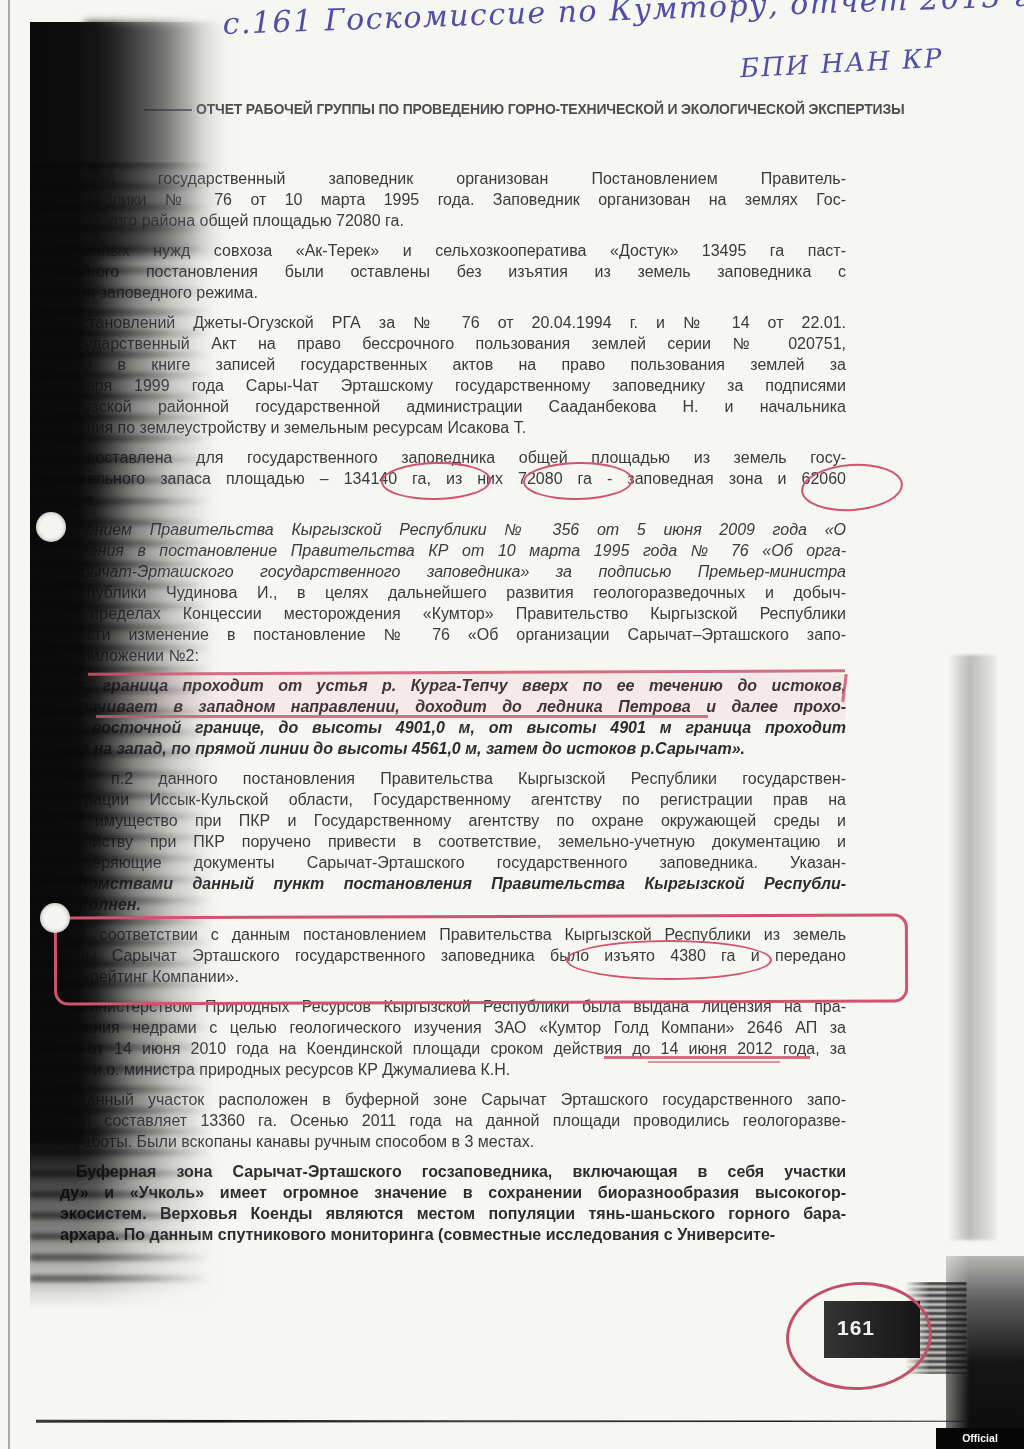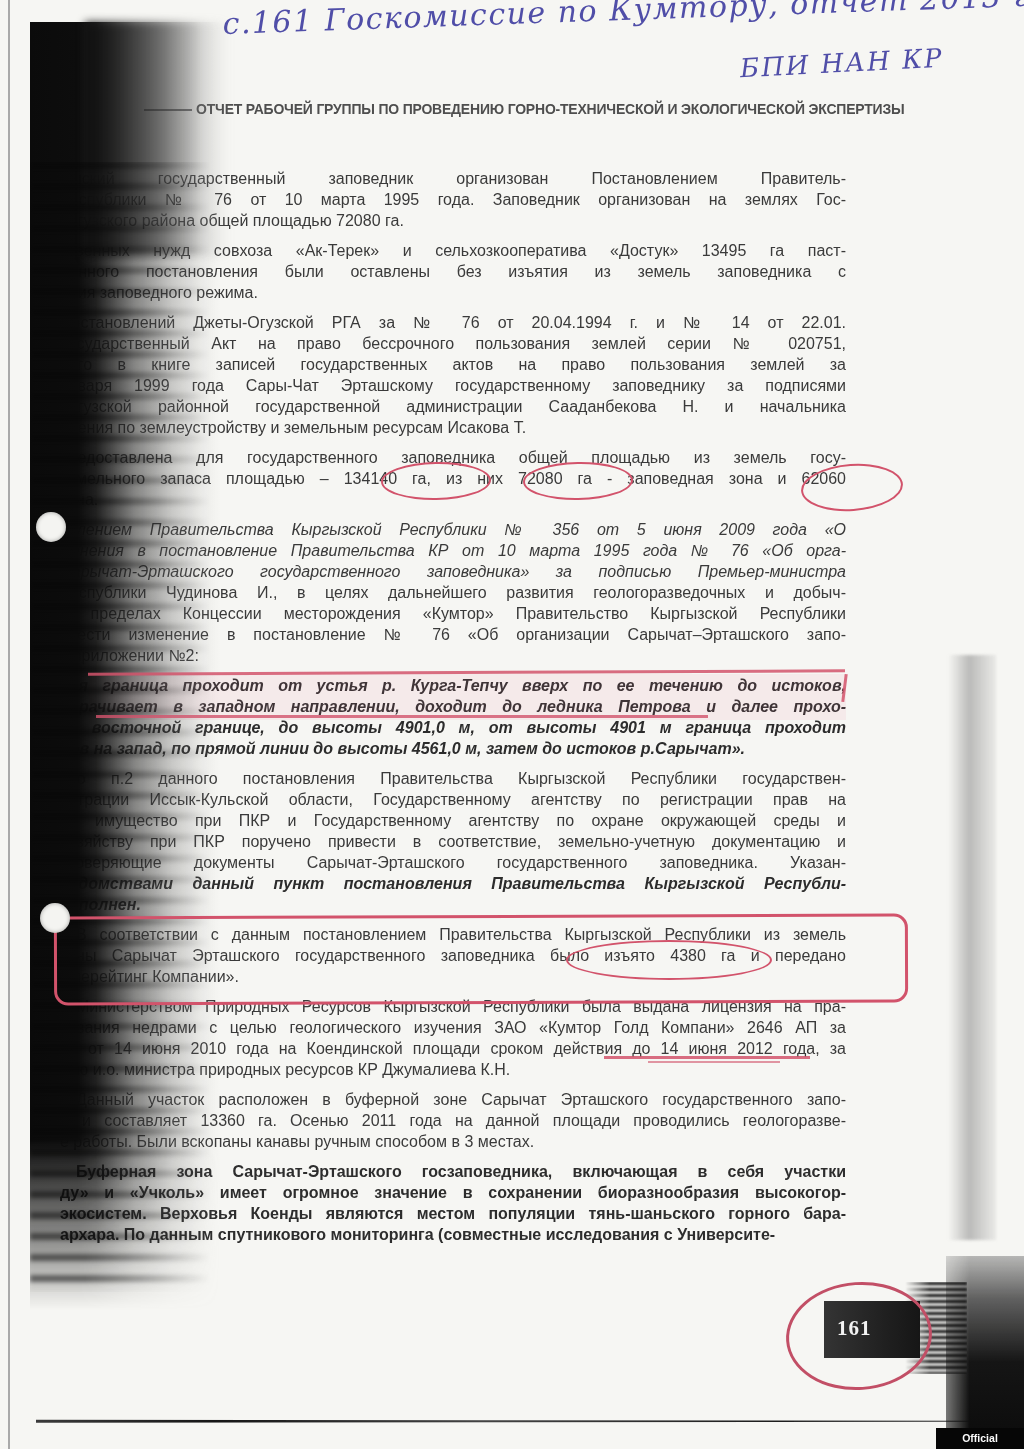--- a/index.html
+++ b/index.html
@@ -36,21 +36,21 @@
     mask:linear-gradient(to left,#000 70%,rgba(0,0,0,.55));}
   .blob-streaks{position:absolute;left:905px;top:1282px;width:62px;height:92px;z-index:6;filter:blur(1px);
     background:repeating-linear-gradient(to bottom,rgba(15,15,15,.9) 0 3px,rgba(130,130,130,.25) 3px 6px);
     -webkit-mask:linear-gradient(to right,transparent,#000 40%);mask:linear-gradient(to right,transparent,#000 40%);}
   .bottom-line{position:absolute;left:36px;top:1419px;width:988px;height:4px;z-index:4;
     background:linear-gradient(to right,#3a3a3a,#161616 18%,#444 45%,#1d1d1d 75%,#555);
     clip-path:polygon(0 20%,100% 45%,100% 70%,0 95%);}
 
   
   .pagenum-block{position:absolute;left:824px;top:1301px;width:96px;height:57px;z-index:6;
-    background:linear-gradient(to right,#343434,#1e1e1e 70%,#161616);font-family:Liberation Serif, serif;}
+    background:linear-gradient(to right,#343434,#1e1e1e 70%,#161616);}
   .pagenum-block span{display:block;padding:15px 0 0 13px;color:#f2f2f2;font-size:21px;font-weight:bold;letter-spacing:1px;}
   .badge{position:absolute;left:936px;top:1428px;width:88px;height:21px;z-index:8;background:#060606;
     color:#fbfbfb;font-size:10.5px;font-weight:bold;text-align:center;line-height:21px;}
 
   
   .hand{position:absolute;z-index:4;color:#504ea8;font-family:"DejaVu Serif",serif;font-style:italic;}
   .hand.l1{left:222px;top:6px;font-size:30px;letter-spacing:1.5px;transform:rotate(-2deg);transform-origin:left top;white-space:nowrap;}
   .hand.l2{left:740px;top:48px;font-size:26px;letter-spacing:2px;transform:rotate(-3deg);}
 
   

